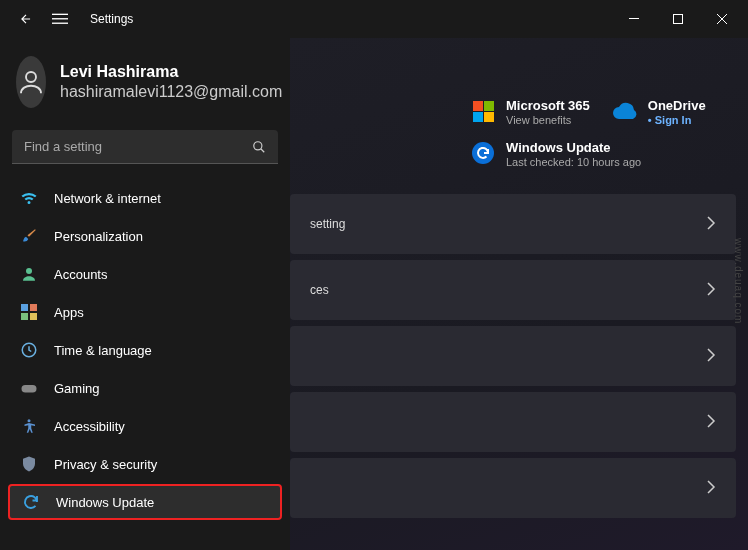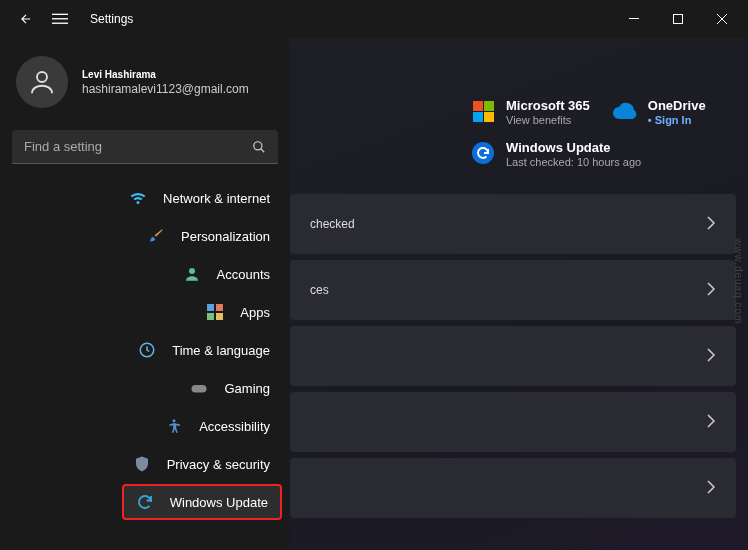--- a/index.html
+++ b/index.html
@@ -11,28 +11,28 @@
 .tb-menu { width: 16px; height: 16px; display: flex; align-items: center; justify-content: center; color: #fff; }
 .tb-title { font-size: 12px; font-weight: 400; margin-left: 4px; }
 .tb-ctrls { margin-left: auto; display: flex; }
 .tb-btn { width: 44px; height: 32px; display: flex; align-items: center; justify-content: center; color: #fff; }
 
 .content { display: flex; height: calc(100% - 38px); }
 
 .sidebar { width: 290px; background: #1a1a1a; padding: 18px 8px 8px 8px; overflow-y: auto; position: relative; z-index: 2; }
 .user-row { display: flex; align-items: center; gap: 14px; padding: 0 8px 18px 8px; }
 .avatar { width: 52px; height: 52px; border-radius: 50%; background: #3a3a3a; display: flex; align-items: center; justify-content: center; }
-.user-info .uname { font-size: 10px; font-weight: 600; }
-.user-info .uemail { font-size: 12px; color: #ccc; margin-top: 2px; }
+.user-info .uname { font-size: 16px; font-weight: 600; }
+.user-info .uemail { font-size: 16px; color: #ccc; margin-top: 2px; }
 
 .search { margin: 4px 4px 16px 4px; background: #2d2d2d; border-bottom: 1px solid #555; height: 34px; border-radius: 4px 4px 0 0; display: flex; align-items: center; padding: 11px 12px; }
 .search input { flex: 1; background: transparent; border: none; outline: none; color: #fff; font-size: 13px; }
 .search input::placeholder { color: #aaa; }
 
-.nav { display: flex; flex-direction: column; gap: 2px; align-items: flex-end; }
+.nav { display: flex; flex-direction: column; gap: 2px; }
 .nav-item { display: flex; align-items: center; gap: 16px; height: 36px; padding: 0 12px; border-radius: 4px; font-size: 13px; cursor: default; }
 .nav-item.selected { background: #2d2d2d; position: relative; }
 .nav-item.highlight { border: 2px solid #e22; }
 .nav-icon { width: 18px; height: 18px; display: flex; align-items: center; justify-content: center; }
 
 .main { flex: 1; background: linear-gradient(160deg, #1e1e26 0%, #1a1a22 60%, #1f1a2a 100%); padding: 60px 12px 12px 0; position: relative; }
 .cards-top { display: flex; gap: 22px; padding-left: 180px; margin-bottom: 14px; }
 .card-top { display: flex; align-items: flex-start; gap: 10px; }
 .ct-icon { width: 26px; height: 26px; display: flex; align-items: center; justify-content: center; }
 .ct-text .ct-title { font-size: 13px; font-weight: 600; }
@@ -233,21 +233,21 @@
           </svg>
         </div>
       <div class="ct-text">
         <div class="ct-title">Windows Update</div>
         <div class="ct-sub">Last checked: 10 hours ago</div>
       </div>
     </div>
 
     <div class="panels">
       <div class="panel">
-        <span class="panel-text">checked</span>
+        <span class="panel-text">setting</span>
         <span class="chev"><svg width="10" height="14" viewBox="0 0 8 14" fill="none" stroke="currentColor" stroke-width="1.5">
               <path d="M1 1l6 6-6 6"></path>
             </svg></span>
       </div>
       <div class="panel">
         <span class="panel-text">ces</span>
         <span class="chev"><svg width="10" height="14" viewBox="0 0 8 14" fill="none" stroke="currentColor" stroke-width="1.5">
               <path d="M1 1l6 6-6 6"></path>
             </svg></span>
       </div>

